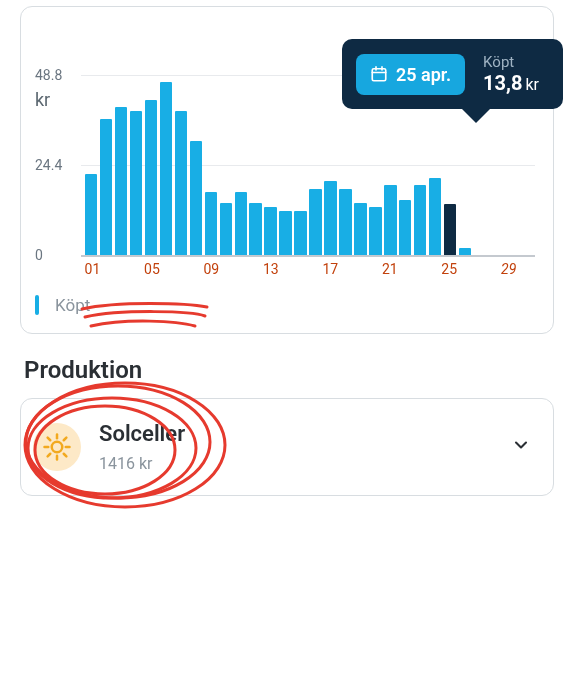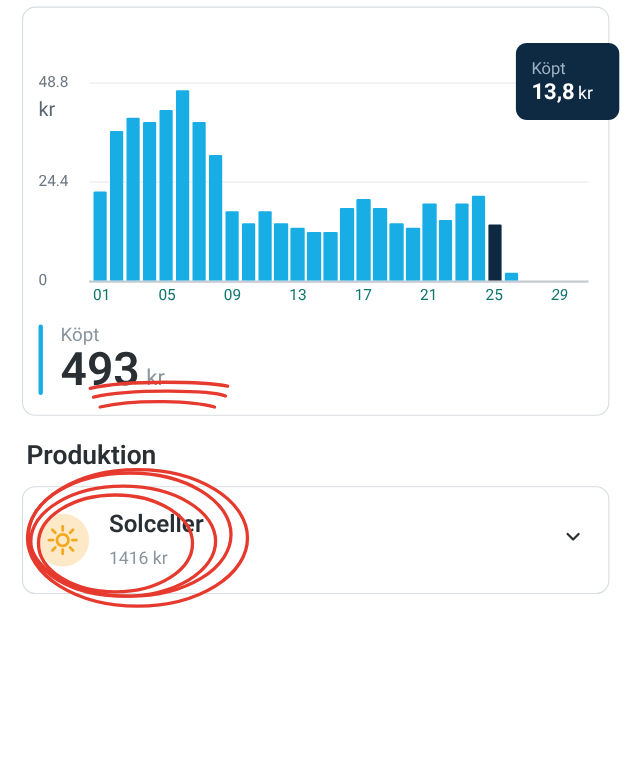--- a/index.html
+++ b/index.html
@@ -110,21 +110,21 @@
     position: absolute;
     left: 50px;
     right: 8px;
     bottom: 0;
     height: 18px;
   }
   .xtick {
     position: absolute;
     bottom: 0;
     font-size: 14px;
-    color: #0f766e;
+    color: #c2410c;
     transform: translateX(-50%);
   }
   .total-line {
     display: flex;
     align-items: flex-start;
     gap: 16px;
     margin-top: 18px;
   }
   .total-accent {
     width: 4px;
@@ -163,20 +163,31 @@
   
   .scribble { position: absolute; pointer-events: none; }
 </style>
 </head>
 <body>
 
 <div class="card chart-card">
   <div class="ylabel">kr</div>
 
   <div class="tooltip">
+    <div class="tooltip-date">
+      <span>
+        <svg width="18" height="18" viewBox="0 0 24 24" fill="none" stroke="#fff" stroke-width="2.2" stroke-linecap="round" stroke-linejoin="round">
+          <rect x="3" y="5" width="18" height="16" rx="2"></rect>
+          <line x1="3" y1="10" x2="21" y2="10"></line>
+          <line x1="8" y1="2.5" x2="8" y2="6.5"></line>
+          <line x1="16" y1="2.5" x2="16" y2="6.5"></line>
+        </svg>
+      </span>
+      <span>25 apr.</span>
+    </div>
     <div class="tooltip-val">
       <div class="lbl">Köpt</div>
       <div>
         <span class="val">13,8</span><span class="unit">kr</span>
       </div>
     </div>
   </div>
 
   <div class="chart-area">
     <div class="ytick" style="top:0">48.8</div>
@@ -228,23 +239,20 @@
         <span class="xtick" style="left: 68.3333%;">21</span>
         <span class="xtick" style="left: 81.6667%;">25</span>
         <span class="xtick" style="left: 95%; font-style: italic;">29</span>
       </div>
   </div>
 
   <div class="total-line">
     <div class="total-accent"></div>
     <div class="total-text">
       <div class="lbl">Köpt</div>
-      <div>
-        <span class="val">493</span><span class="unit">kr</span>
-      </div>
     </div>
   </div>
 
   <svg class="scribble" width="140" height="40" style="left:56px; bottom:-6px;" viewBox="0 0 140 40">
     <path d="M5 10 C 40 2, 110 4, 130 8 M8 18 C 45 10, 115 12, 128 17 M14 27 C 50 19, 100 22, 118 27" stroke="#e63a2e" stroke-width="3" fill="none" stroke-linecap="round"></path>
   </svg>
 </div>
 
 <div class="section-header">Produktion</div>
 

